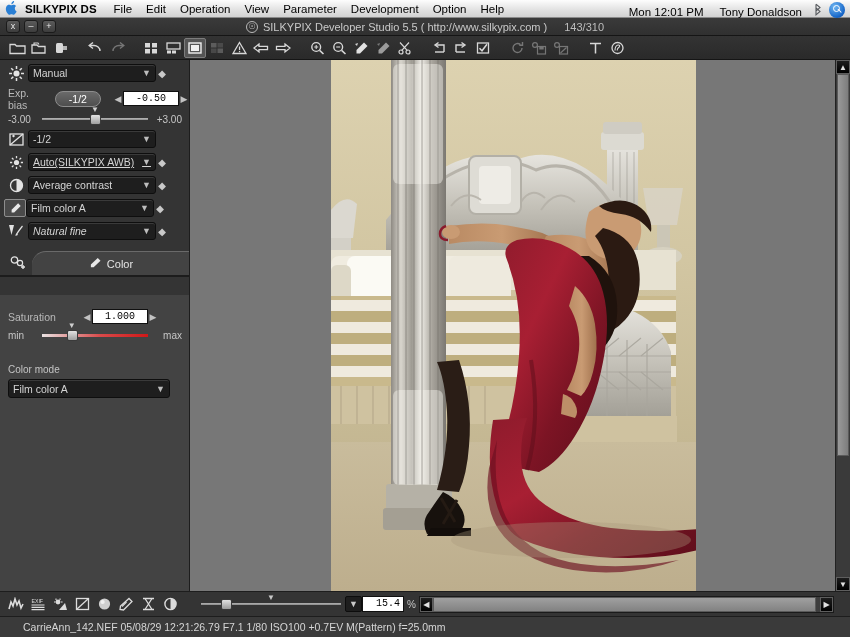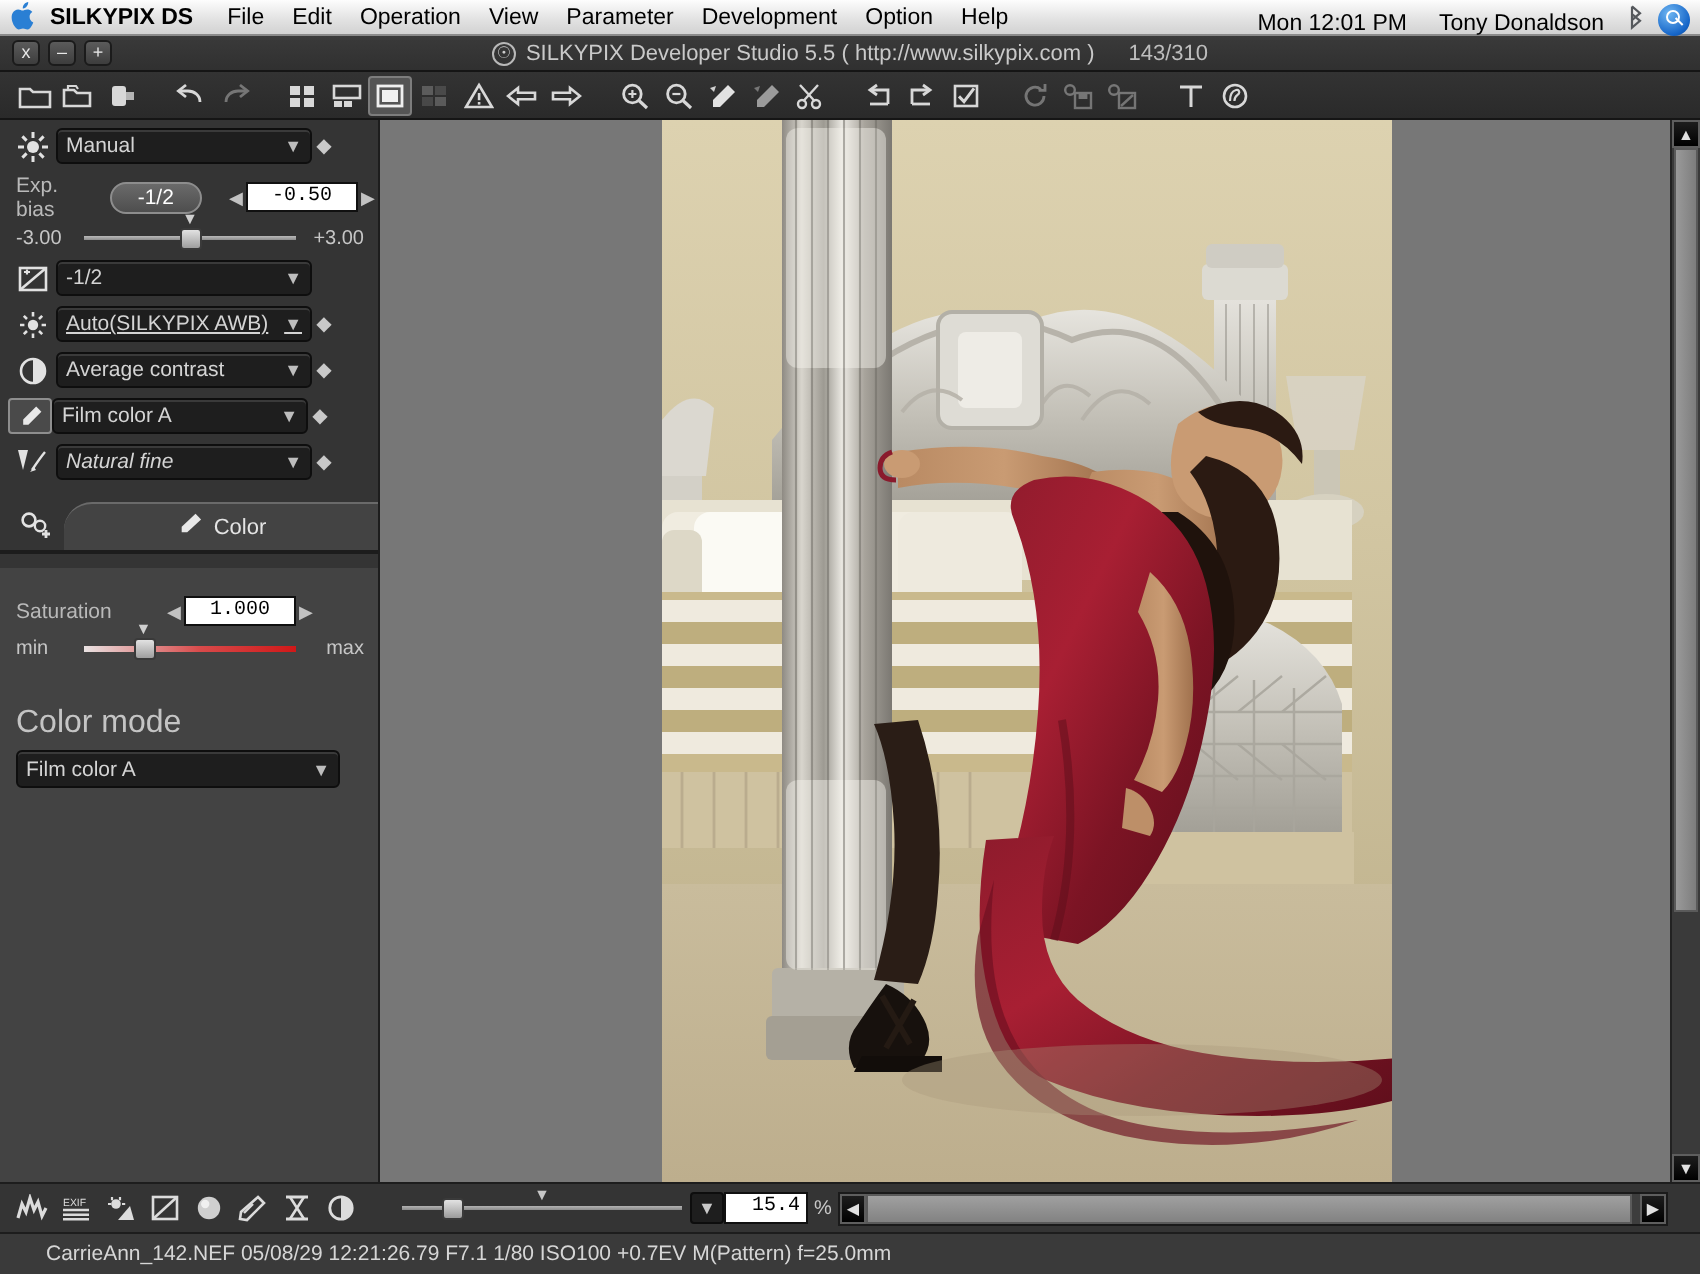--- a/index.html
+++ b/index.html
@@ -139,39 +139,39 @@
     position:absolute; top:2px; width:11px; height:11px; margin-left:-5px;
     background:linear-gradient(#e2e2e2,#9f9f9f); border:1px solid #3a3a3a;
     border-radius:2px;
   }
   .knobtick {
     position:absolute; top:-5px; margin-left:-4px; width:8px; height:5px;
     color:#cfcfcf; font-size:8px; line-height:5px; text-align:center;
   }
 
   
-  .tabwrap { position:relative; margin-top:10px; height:33px;padding-left:17px; }
+  .tabwrap { position:relative; margin-top:10px; height:44px;padding-left:17px; }
   .tabicon {
     position:absolute; left:6px; top:2px; width:24px; height:20px;
     display:flex; align-items:center; justify-content:center; color:#e2e2e2;
   }
   .tabshape {
     position:absolute; left:32px; right:0; top:0; height:24px;
     background:#434343;
     border-top:1px solid #6a6a6a;
     border-top-left-radius:14px;
     display:flex; align-items:center; justify-content:center; gap:5px;
     color:#e4e4e4; font-size:11px;
   }
   .tabsep { position:absolute; left:0; right:0; top:24px; height:2px; background:#1c1c1c;}
   .panelbody { background:#434343; padding-top:8px; height:100%; }
 
   .satrow { display:flex; align-items:center; margin:6px 0 0 8px; }
   .cmode { margin:22px 0 0 8px; }
-  .cmode .lbl2 { color:#c4c4c4; font-size:16px; margin-bottom:4px; }
+  .cmode .lbl2 { color:#c4c4c4; font-size:10px; margin-bottom:4px; }
   .cmode .combo { width:162px; height:19px; }
 
   
   .viewer {
     position:absolute; left:190px; top:60px; width:645px; height:531px;
     background:#777777; overflow:hidden;
   }
   .photo {
     position:absolute; left:141px; top:0px; width:365px; height:531px;
     background:#c8bc9b;

